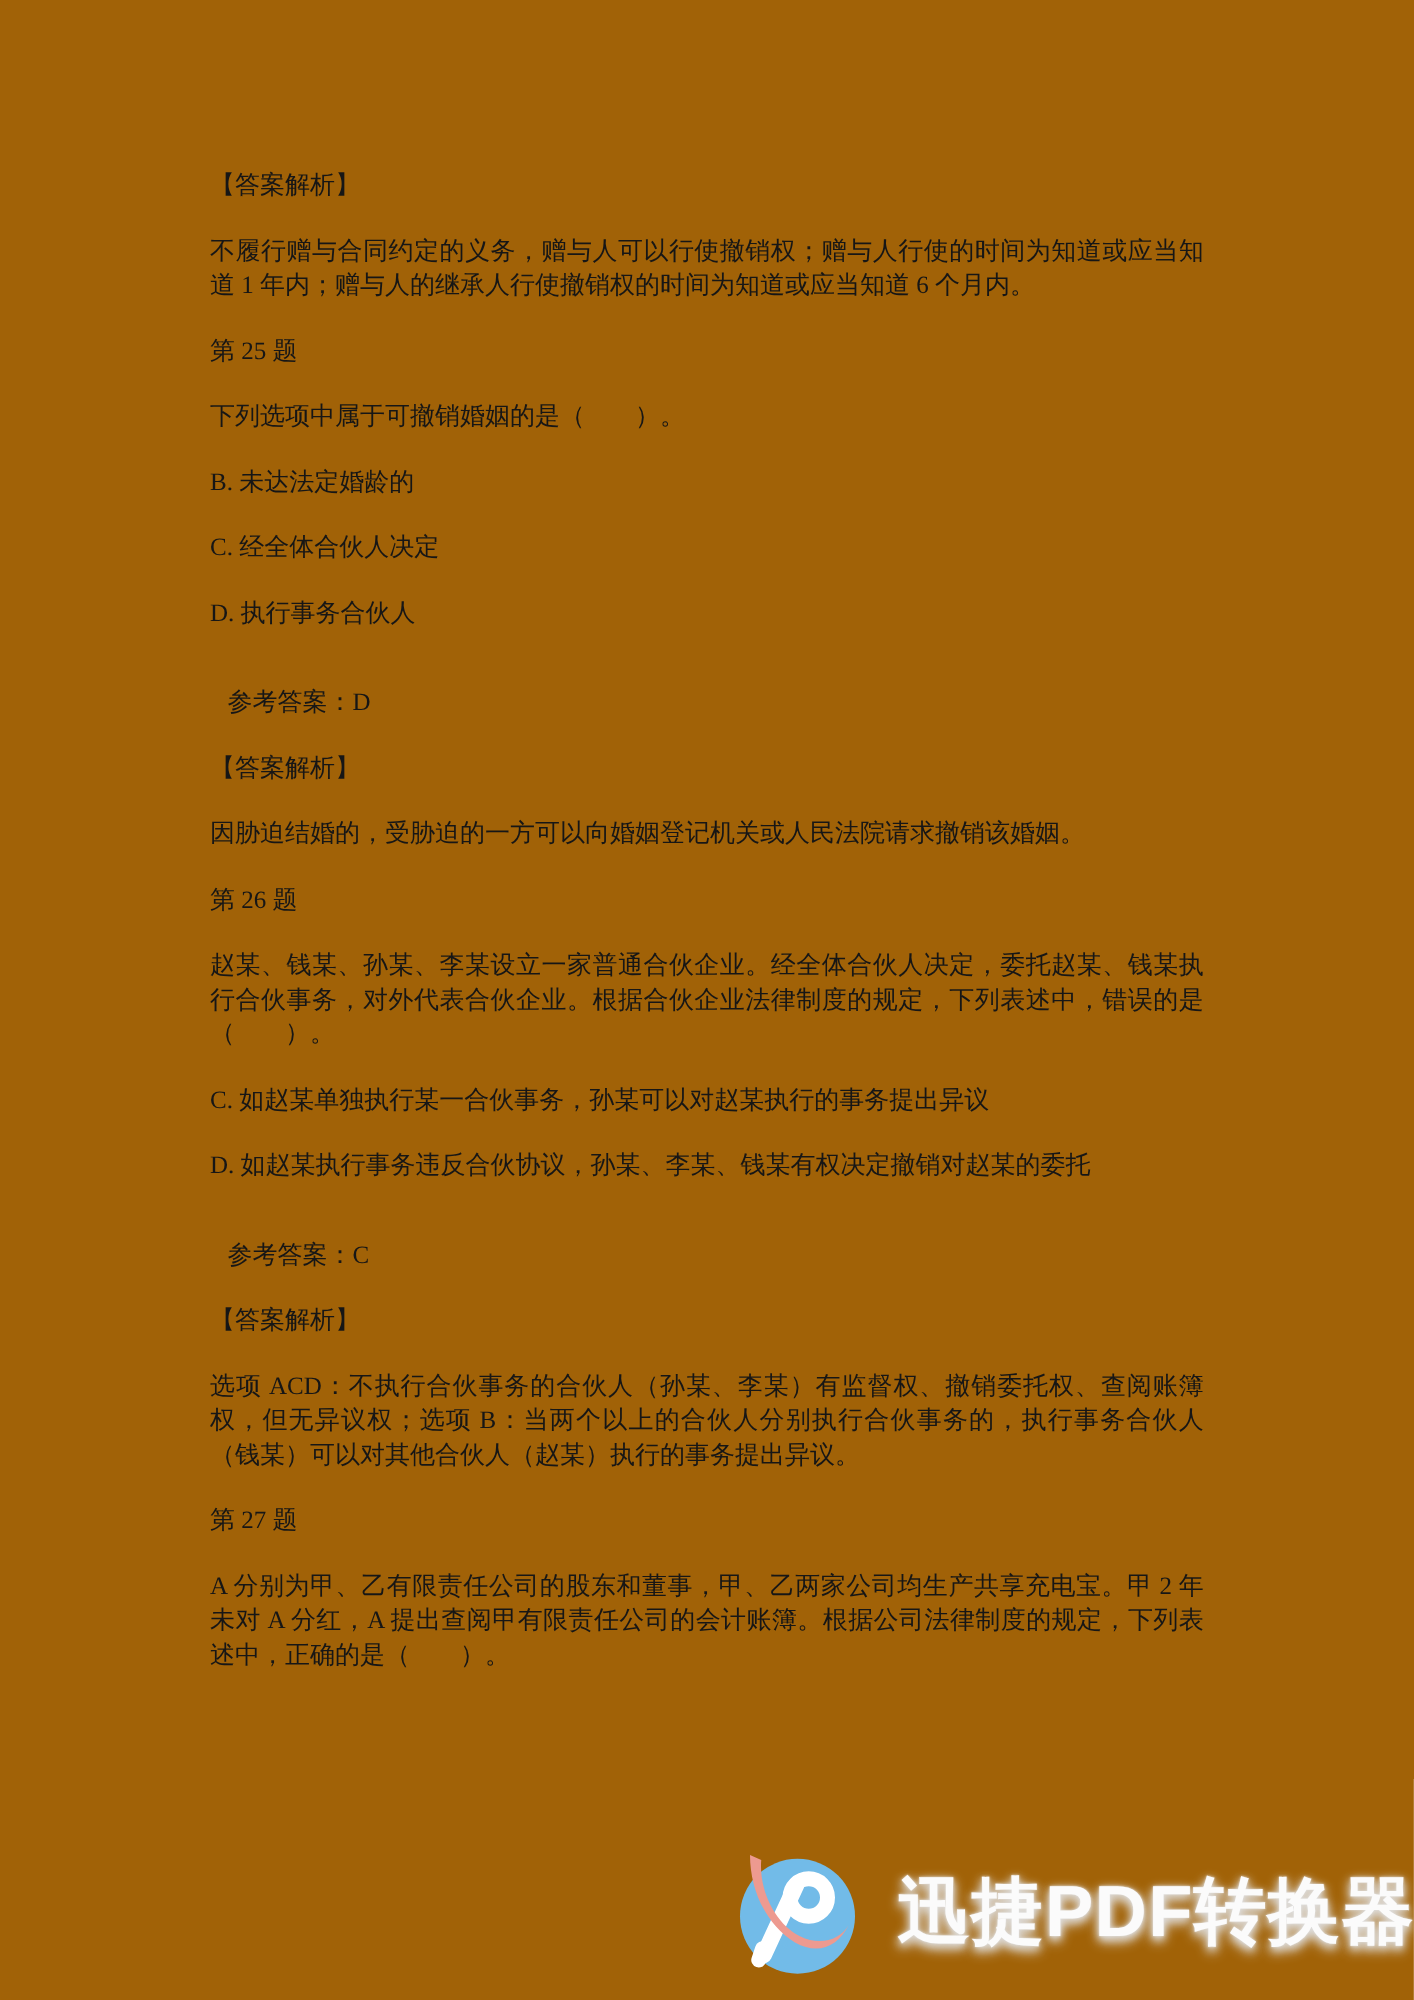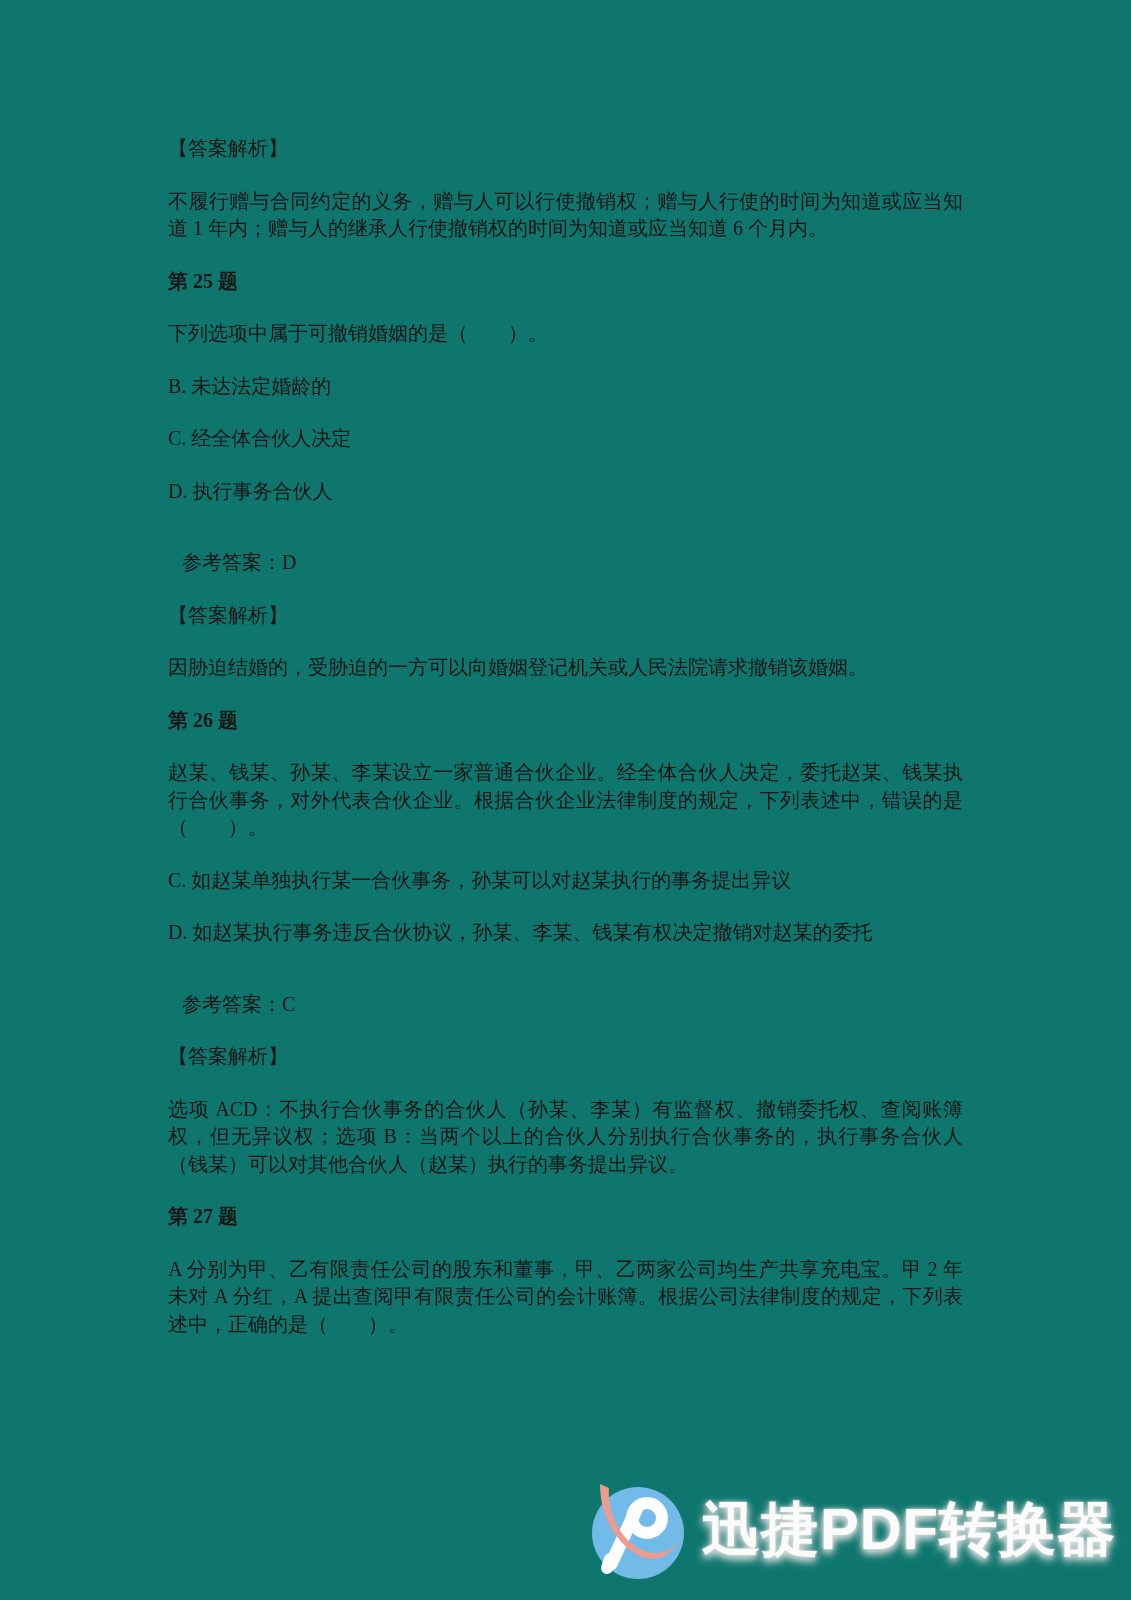--- a/index.html
+++ b/index.html
@@ -1,31 +1,31 @@
 <!DOCTYPE html>
 <html><head>
 <meta charset="utf-8">
 <style>
   html,body{margin:0;padding:0;}
   body{
     width:1131px;height:1600px;background:#ffffff;position:relative;
     font-family:"Liberation Serif","DejaVu Serif",serif;
     color:#161616;
   }
-  .page{position:absolute;inset:0;background:#0f766e;overflow:hidden;}
+  .page{position:absolute;inset:0;background:#a16207;overflow:hidden;}
   .content{
     position:absolute;left:168px;top:135px;width:795px;
     font-size:20px;line-height:27.5px;
   }
   .blk{margin:0 0 25px 0;text-align:justify;text-justify:inter-ideograph;}
-  .qtitle{font-weight:bold;font-size:20px;margin:0 0 25px 0;}
+  .qtitle{font-weight:normal;font-size:20px;margin:0 0 25px 0;}
   .ans{padding-left:14px;text-align:left;margin-top:44px;}
   .watermark{
     position:absolute;left:586px;top:1472px;height:116px;
-    display:flex;align-items:center;gap:12px;
+    display:flex;align-items:center;gap:28px;
   }
   .wm-text{
     font-family:"Liberation Sans","DejaVu Sans",sans-serif;
     font-weight:bold;font-size:58px;letter-spacing:1px;white-space:nowrap;
     color:#fbfbfb;
     text-shadow:0 2px 7px #dedede,0 0 2px #e9e9e9,0 4px 10px #e4e4e4;
   }
 </style>
 </head>
 <body>

